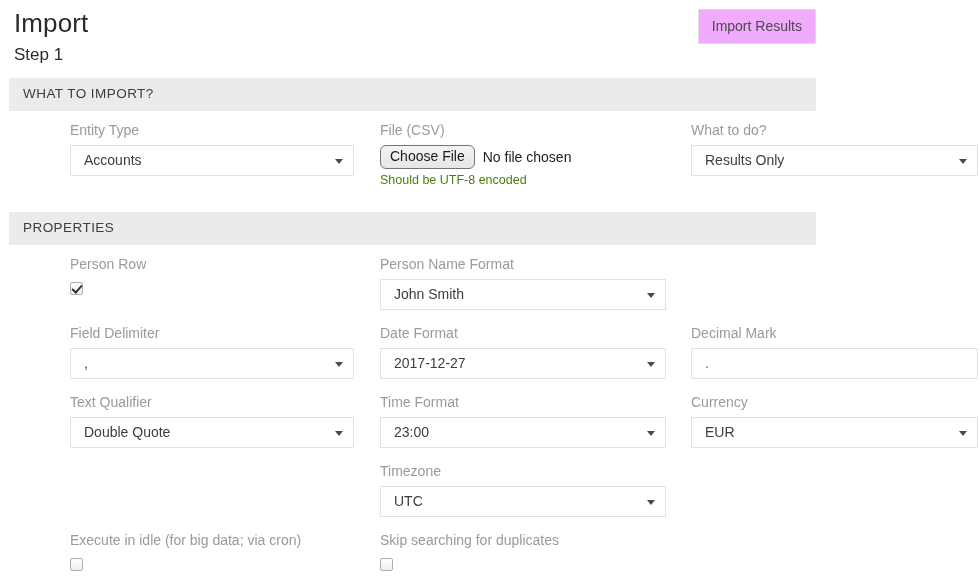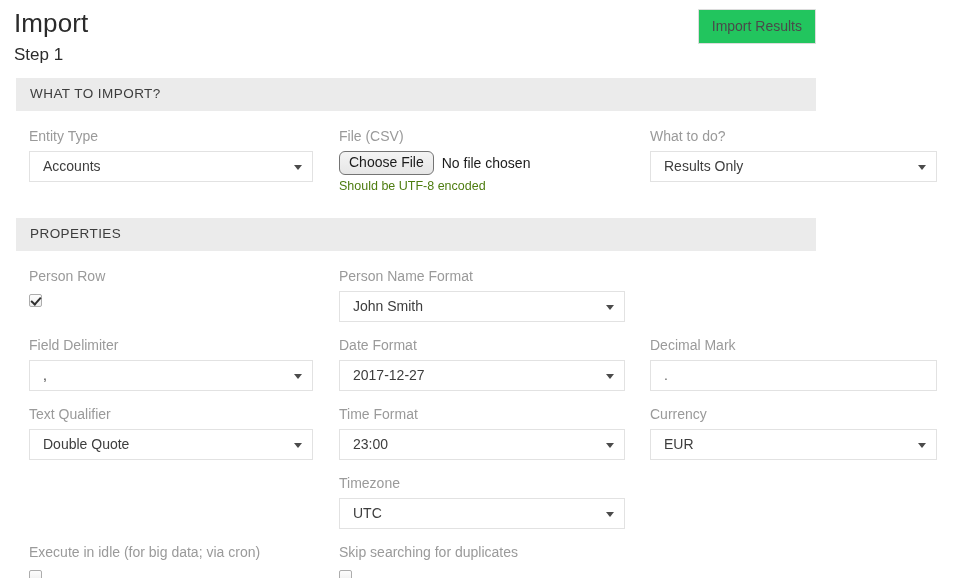--- a/index.html
+++ b/index.html
@@ -35,21 +35,21 @@
     margin: 0;
     letter-spacing: 0.1px;
   }
   .header-actions {
     position: absolute;
     top: 9px;
     right: 12px;
   }
   .btn-default {
     display: inline-block;
-    background: #22c55e;
+    background: #f0abfc;
     border: 1px solid #dcdcdc;
     color: #4a4a4a;
     font-size: 14px;
     font-family: "Liberation Sans", sans-serif;
     line-height: 18px;
     padding: 7px 13px 8px 13px;
     cursor: pointer;
     border-radius: 1px;
   }
 
@@ -60,29 +60,30 @@
     margin: 0;
     line-height: 22px;
     height: 24px;
     font-weight: normal;
   }
 
   
   .panel { margin: 0; }
   .panel-heading {
     background: #ebebeb;
-    margin: 10px 12px 0 16px;
+    margin: 10px 12px 0 9px;
     padding: 8px 0 9px 14px;
     font-size: 13.5px;
     letter-spacing: 0.45px;
     color: #3d3d3d;
     line-height: 16px;
   }
   .panel-body {
-    padding: 16px 12px 0 14px;
+    padding: 10px 12px 0 14px;
+    margin-left: 41px;
   }
 
   
   .row {
     display: flex;
     width: 954px;
   }
   .col {
     width: 312px;
     box-sizing: border-box;

